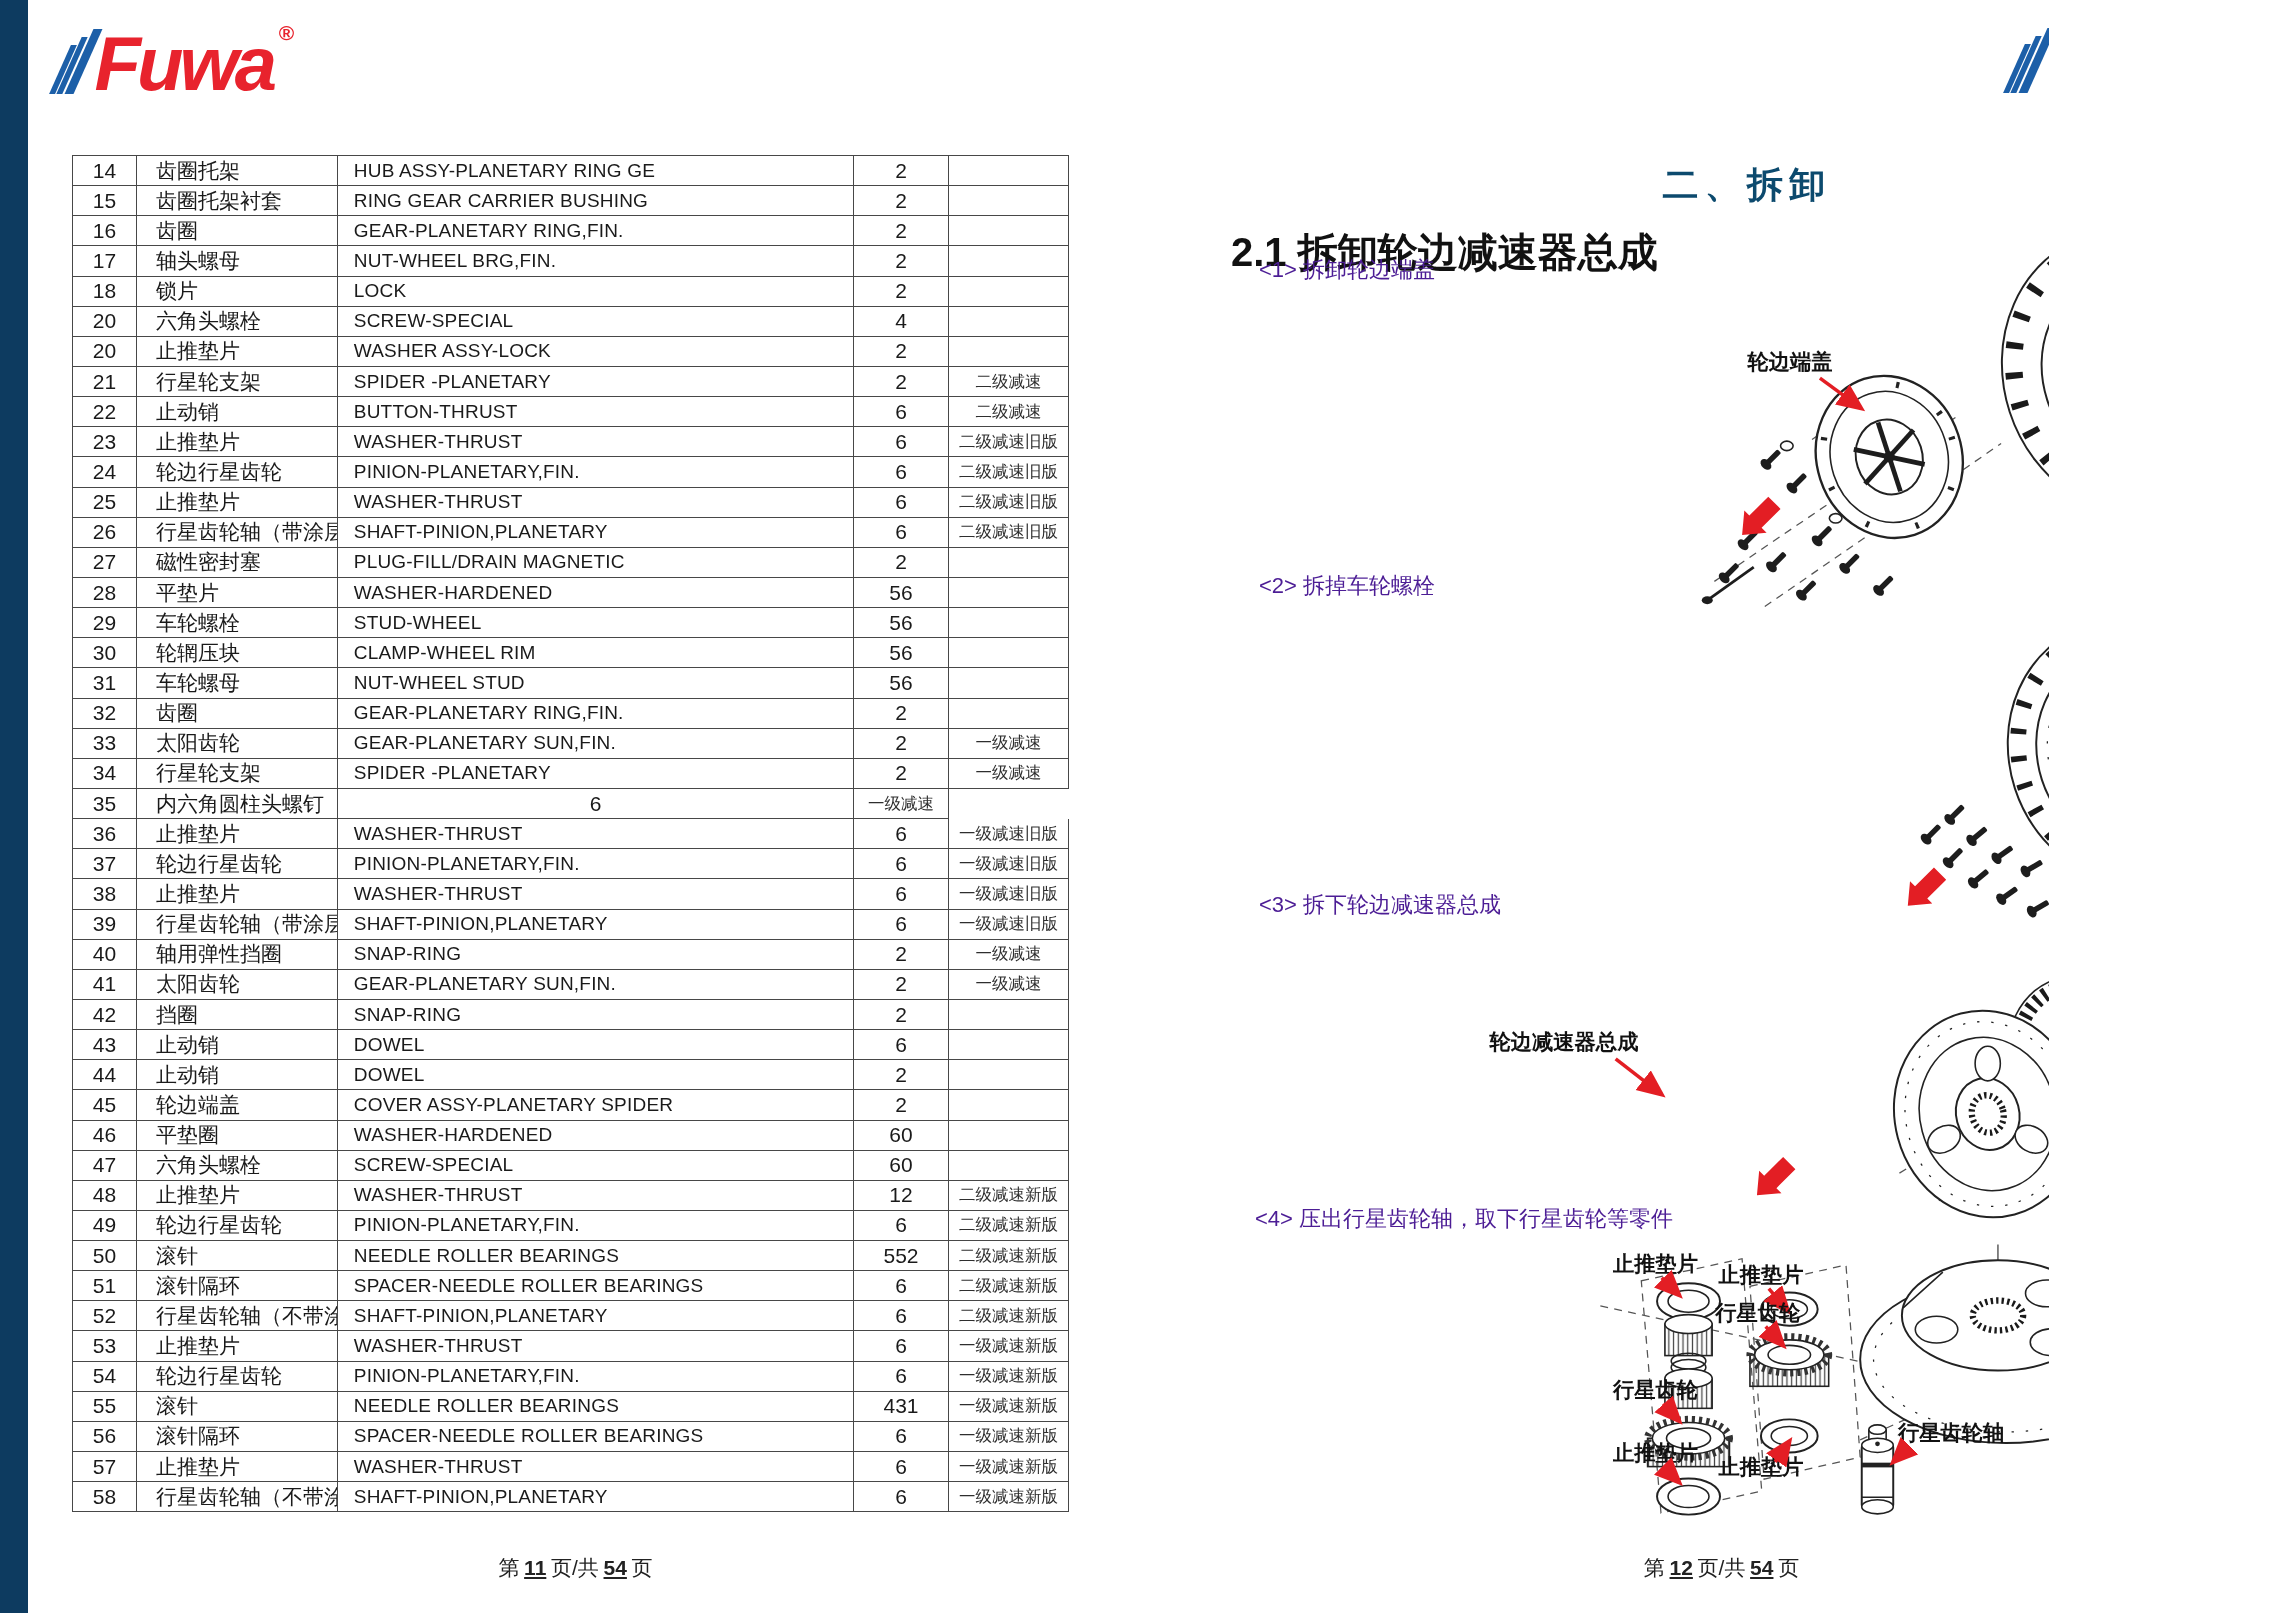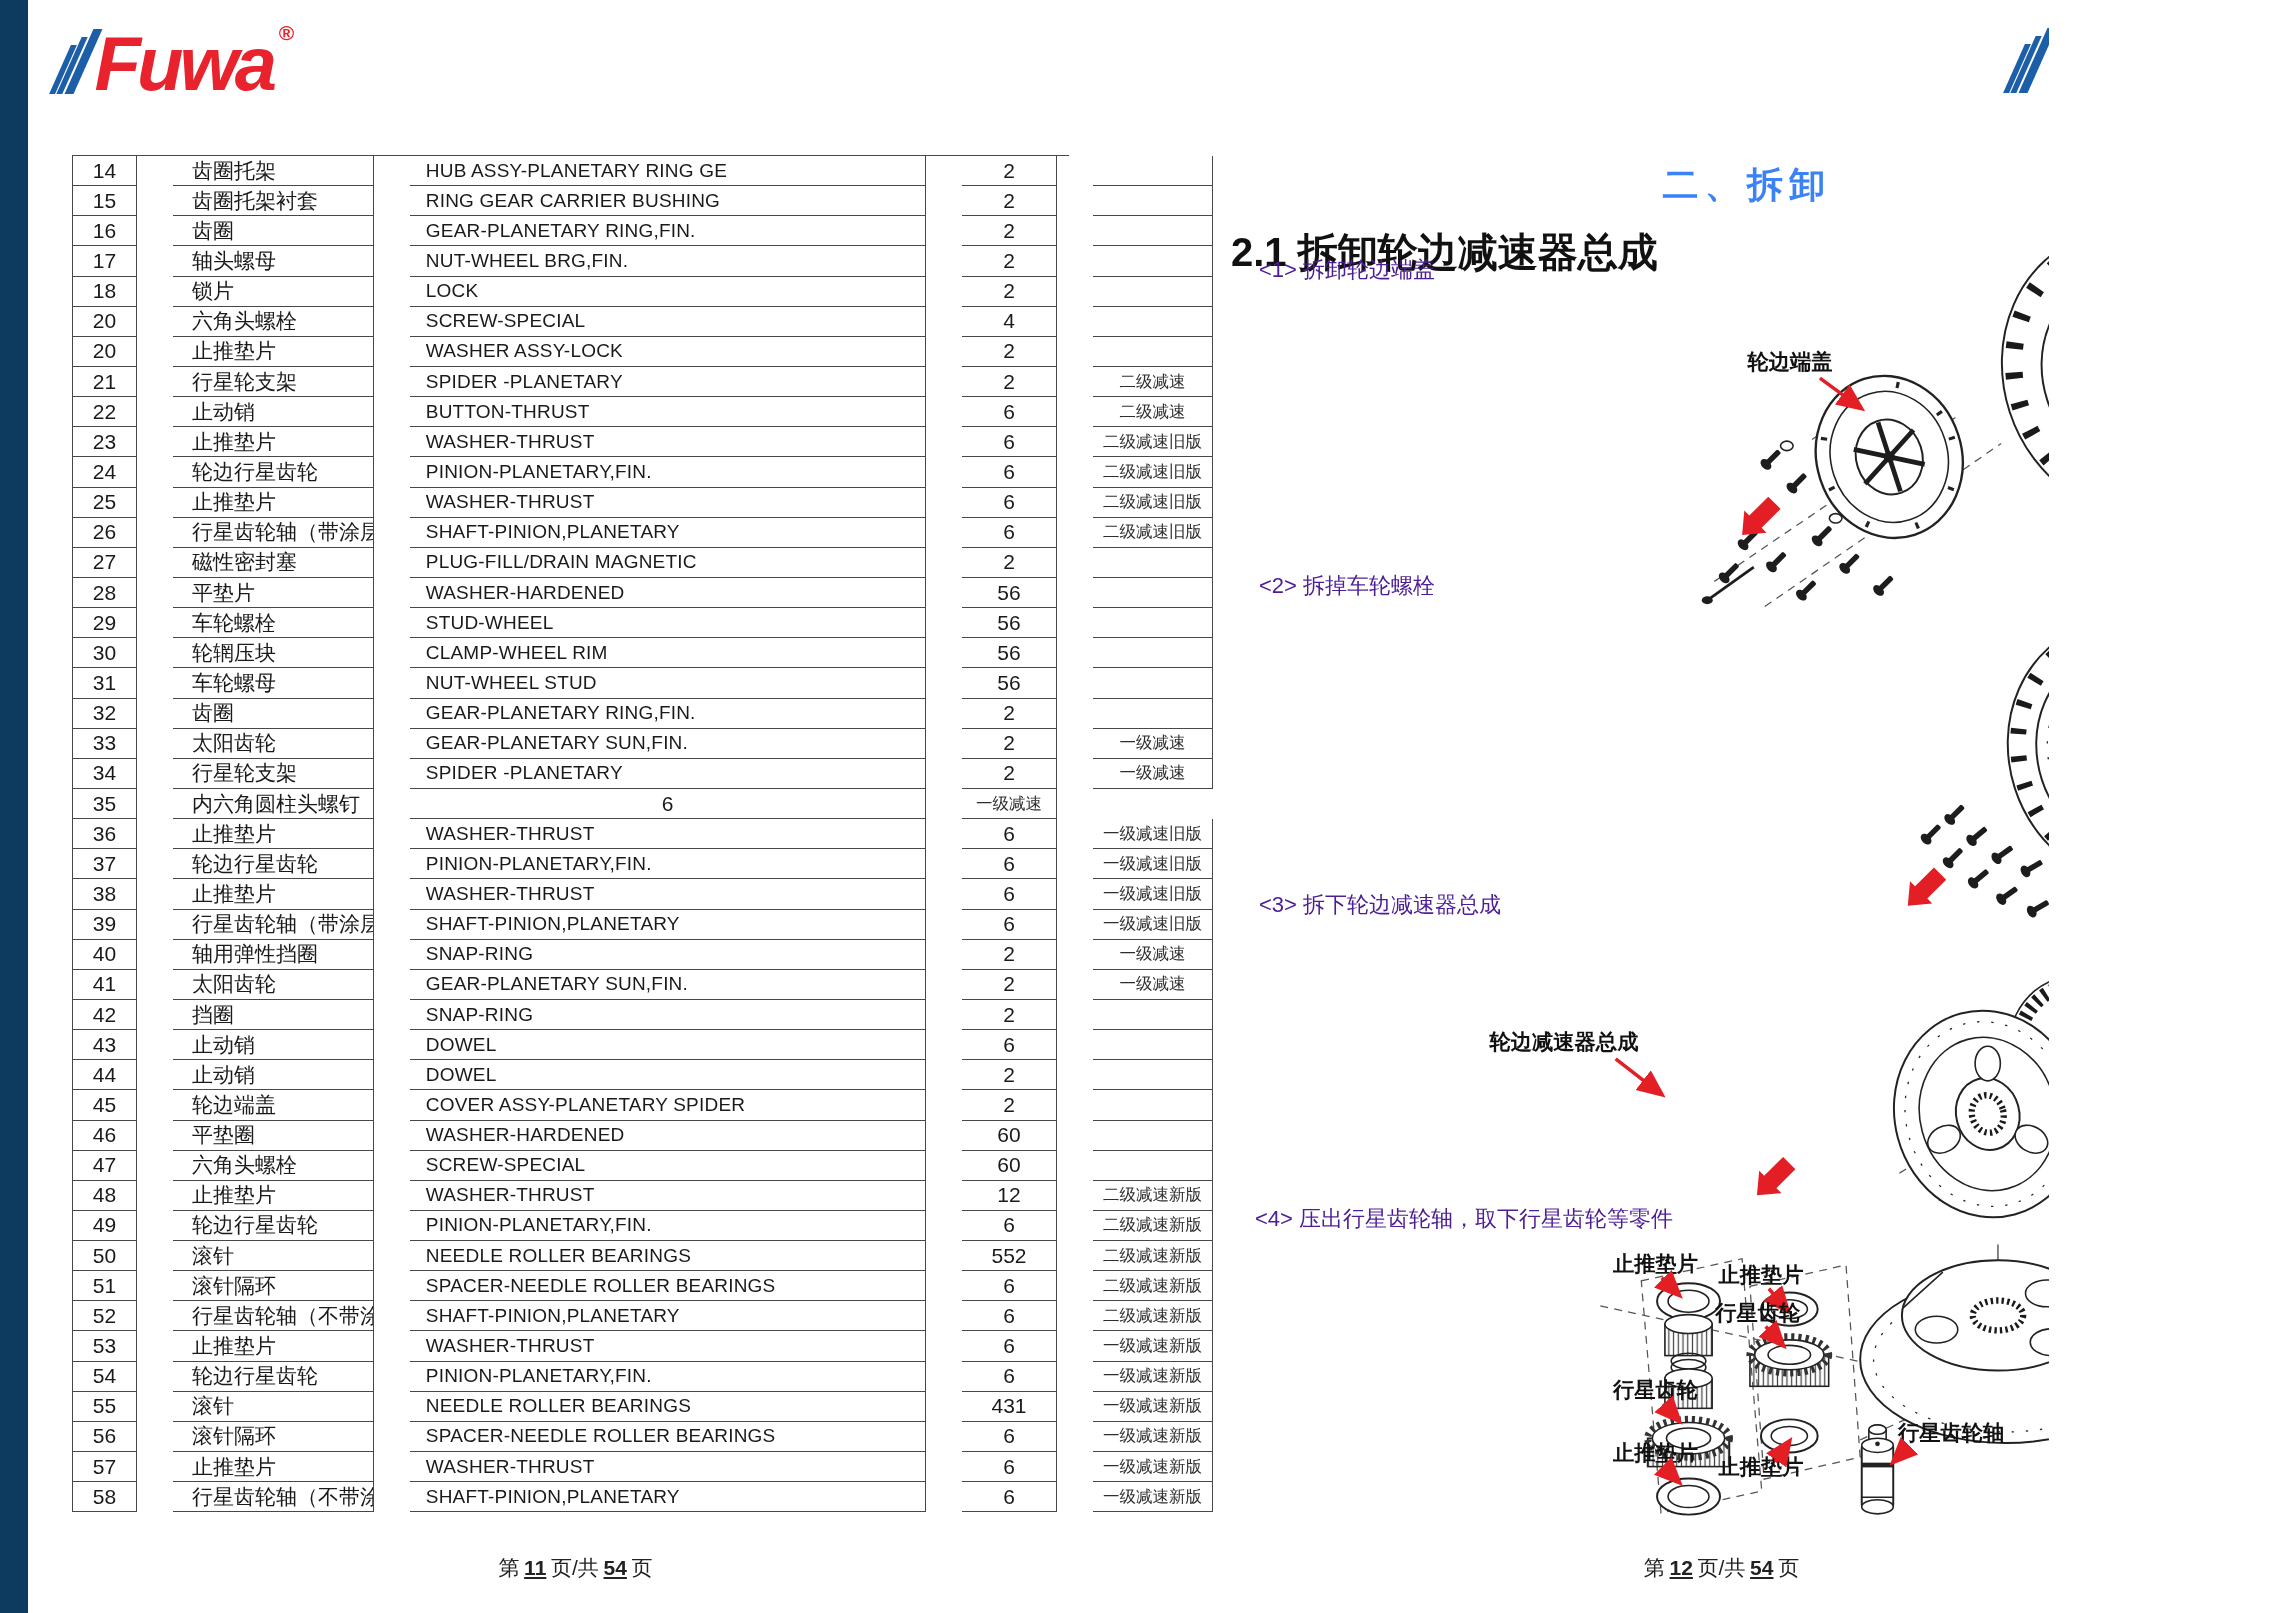--- a/index.html
+++ b/index.html
@@ -15,35 +15,35 @@
   .stripes i{display:inline-block;background:#1c5fa8;transform:skewX(-24deg);margin-right:3.9px;}
   .stripes i:nth-child(1){width:5.5px;height:49px;}
   .stripes i:nth-child(2){width:5.5px;height:57px;}
   .stripes i:nth-child(3){width:8.7px;height:65px;}
   .ftext{font-size:76px;font-weight:bold;font-style:italic;color:#e8232d;letter-spacing:-3.9px;line-height:0.92;}
   .freg{font-size:21px;font-weight:bold;color:#e8232d;align-self:flex-start;margin-left:5.5px;margin-top:1.6px;}
 
   
   .parts-table{position:absolute;left:72px;top:155px;width:997px;height:1357px;
                display:flex;flex-direction:column;border-left:1.6px solid #474747;border-top:1.6px solid #474747;box-sizing:border-box;}
-  .tr{flex:1;display:grid;grid-template-columns:64px 201px 516px 95px 120px;min-height:0;gap:36px;}
+  .tr{flex:1;display:grid;grid-template-columns:64px 201px 516px 95px 120px;min-height:0;}
   .td{border-right:1.6px solid #474747;border-bottom:1.6px solid #474747;display:flex;align-items:center;
       overflow:hidden;white-space:nowrap;box-sizing:border-box;background:#fff;}
   .c1{justify-content:center;font-size:21px;}
   .c2{padding-left:19px;font-size:21px;}
   .c3{padding-left:15.8px;font-size:19px;letter-spacing:0.2px;}
   .c4{justify-content:center;font-size:21px;}
   .c5{justify-content:center;font-size:16.5px;color:#2e2e2e;}
 
   .footer{position:absolute;height:27px;font-size:21px;color:#222;text-align:center;}
   .footer b{font-size:21px;padding:0 4.7px;text-decoration:underline;}
 
   
   .title{position:absolute;left:1229px;top:161px;width:1036px;text-align:center;
-         font-size:36px;font-weight:bold;letter-spacing:6.3px;color:#3b82f6;}
+         font-size:36px;font-weight:bold;letter-spacing:6.3px;color:#0c4a6e;}
   .section{position:absolute;left:1231px;top:225px;font-size:40px;font-weight:bold;color:#111;}
   .step{position:absolute;font-size:22px;color:#4c1d95;}
 
   
   svg.diag{position:absolute;overflow:visible;}
   .dlabel{font-size:27px;font-weight:600;fill:#111;font-family:"Liberation Sans","DejaVu Sans",sans-serif;}
   .rline{stroke:#e31e24;stroke-width:4.5;fill:none;}
   .blk{fill:#e31e24;}
   .oln{stroke:#222;fill:none;}
   .wfill{fill:#fff;stroke:#222;}

